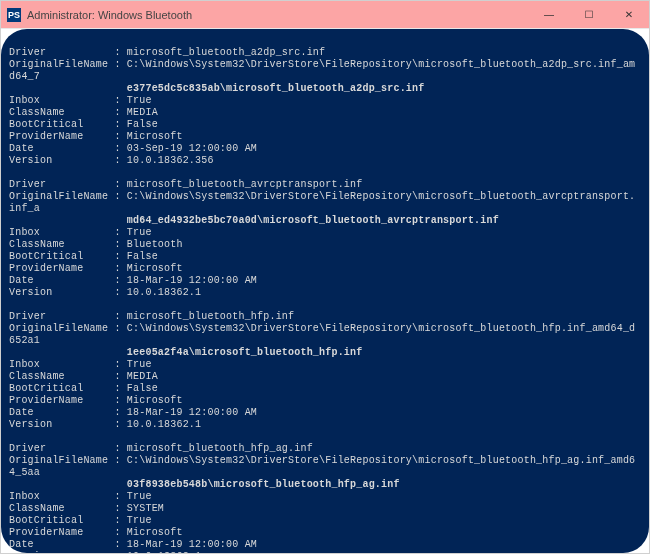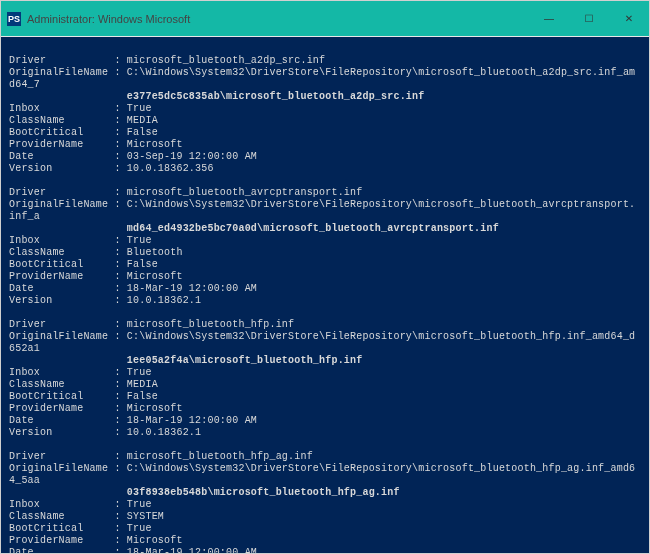--- a/index.html
+++ b/index.html
@@ -12,22 +12,22 @@
   }
   .window {
     width: 650px;
     height: 554px;
     background: #fff;
     display: flex;
     flex-direction: column;
     border: 1px solid #d0d0d0;
   }
   .titlebar {
-    height: 36px;
-    background: #14b8a6;
+    height: 28px;
+    background: #fca5a5;
     display: flex;
     align-items: center;
     padding-left: 6px;
     border-bottom: 1px solid #e8e8e8;
     font-size: 11px;
     color: #444;
   }
   .titlebar-icon {
     width: 14px;
     height: 14px;
@@ -56,34 +56,35 @@
     flex: 1;
     background: #012456;
     color: #d9d9d9;
     font-family: Consolas, 'Courier New', monospace;
     font-size: 10px;
     line-height: 12px;
     padding: 6px 8px;
     overflow: hidden;
     white-space: pre;
     letter-spacing: 0.2px;
+    border-radius: 26px;
   }
   .block { margin-bottom: 12px; }
   .row { white-space: pre-wrap; word-break: break-all; }
   .key { display: inline-block; }
   .val { display: inline; }
   .cont { padding-left: 0; font-weight: bold; }
 </style>
 </head>
 <body>
 
 <div class="window">
   <div class="titlebar">
     <span class="titlebar-icon">PS</span>
-    <span class="titlebar-text">Administrator: Windows Microsoft</span>
+    <span class="titlebar-text">Administrator: Windows Bluetooth</span>
     <div class="win-controls">
       <div class="win-btn">—</div>
       <div class="win-btn">☐</div>
       <div class="win-btn close">✕</div>
     </div>
   </div>
   <div class="terminal" id="terminal"><div class="row">&nbsp;</div><div class="block"><div class="row"><span class="key">Driver           : </span><span class="val">microsoft_bluetooth_a2dp_src.inf</span></div><div class="row"><span class="key">OriginalFileName : </span><span class="val">C:\Windows\System32\DriverStore\FileRepository\microsoft_bluetooth_a2dp_src.inf_amd64_7</span></div><div class="row cont"><span class="val">                   e377e5dc5c835ab\microsoft_bluetooth_a2dp_src.inf</span></div><div class="row"><span class="key">Inbox            : </span><span class="val">True</span></div><div class="row"><span class="key">ClassName        : </span><span class="val">MEDIA</span></div><div class="row"><span class="key">BootCritical     : </span><span class="val">False</span></div><div class="row"><span class="key">ProviderName     : </span><span class="val">Microsoft</span></div><div class="row"><span class="key">Date             : </span><span class="val">03-Sep-19 12:00:00 AM</span></div><div class="row"><span class="key">Version          : </span><span class="val">10.0.18362.356</span></div></div><div class="block"><div class="row"><span class="key">Driver           : </span><span class="val">microsoft_bluetooth_avrcptransport.inf</span></div><div class="row"><span class="key">OriginalFileName : </span><span class="val">C:\Windows\System32\DriverStore\FileRepository\microsoft_bluetooth_avrcptransport.inf_a</span></div><div class="row cont"><span class="val">                   md64_ed4932be5bc70a0d\microsoft_bluetooth_avrcptransport.inf</span></div><div class="row"><span class="key">Inbox            : </span><span class="val">True</span></div><div class="row"><span class="key">ClassName        : </span><span class="val">Bluetooth</span></div><div class="row"><span class="key">BootCritical     : </span><span class="val">False</span></div><div class="row"><span class="key">ProviderName     : </span><span class="val">Microsoft</span></div><div class="row"><span class="key">Date             : </span><span class="val">18-Mar-19 12:00:00 AM</span></div><div class="row"><span class="key">Version          : </span><span class="val">10.0.18362.1</span></div></div><div class="block"><div class="row"><span class="key">Driver           : </span><span class="val">microsoft_bluetooth_hfp.inf</span></div><div class="row"><span class="key">OriginalFileName : </span><span class="val">C:\Windows\System32\DriverStore\FileRepository\microsoft_bluetooth_hfp.inf_amd64_d652a1</span></div><div class="row cont"><span class="val">                   1ee05a2f4a\microsoft_bluetooth_hfp.inf</span></div><div class="row"><span class="key">Inbox            : </span><span class="val">True</span></div><div class="row"><span class="key">ClassName        : </span><span class="val">MEDIA</span></div><div class="row"><span class="key">BootCritical     : </span><span class="val">False</span></div><div class="row"><span class="key">ProviderName     : </span><span class="val">Microsoft</span></div><div class="row"><span class="key">Date             : </span><span class="val">18-Mar-19 12:00:00 AM</span></div><div class="row"><span class="key">Version          : </span><span class="val">10.0.18362.1</span></div></div><div class="block"><div class="row"><span class="key">Driver           : </span><span class="val">microsoft_bluetooth_hfp_ag.inf</span></div><div class="row"><span class="key">OriginalFileName : </span><span class="val">C:\Windows\System32\DriverStore\FileRepository\microsoft_bluetooth_hfp_ag.inf_amd64_5aa</span></div><div class="row cont"><span class="val">                   03f8938eb548b\microsoft_bluetooth_hfp_ag.inf</span></div><div class="row"><span class="key">Inbox            : </span><span class="val">True</span></div><div class="row"><span class="key">ClassName        : </span><span class="val">SYSTEM</span></div><div class="row"><span class="key">BootCritical     : </span><span class="val">True</span></div><div class="row"><span class="key">ProviderName     : </span><span class="val">Microsoft</span></div><div class="row"><span class="key">Date             : </span><span class="val">18-Mar-19 12:00:00 AM</span></div><div class="row"><span class="key">Version          : </span><span class="val">10.0.18362.1</span></div></div></div>
 </div>
 
 </body></html>

